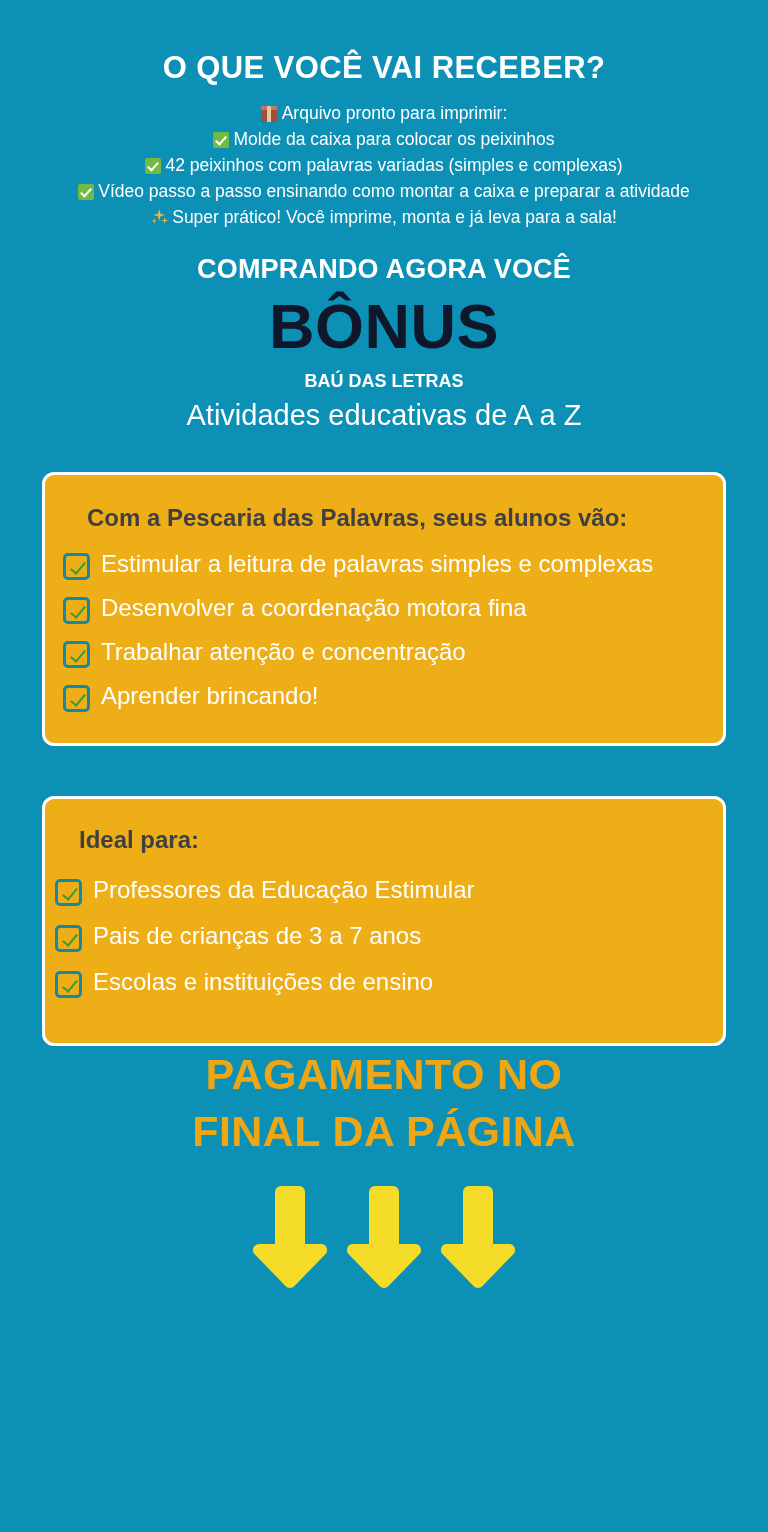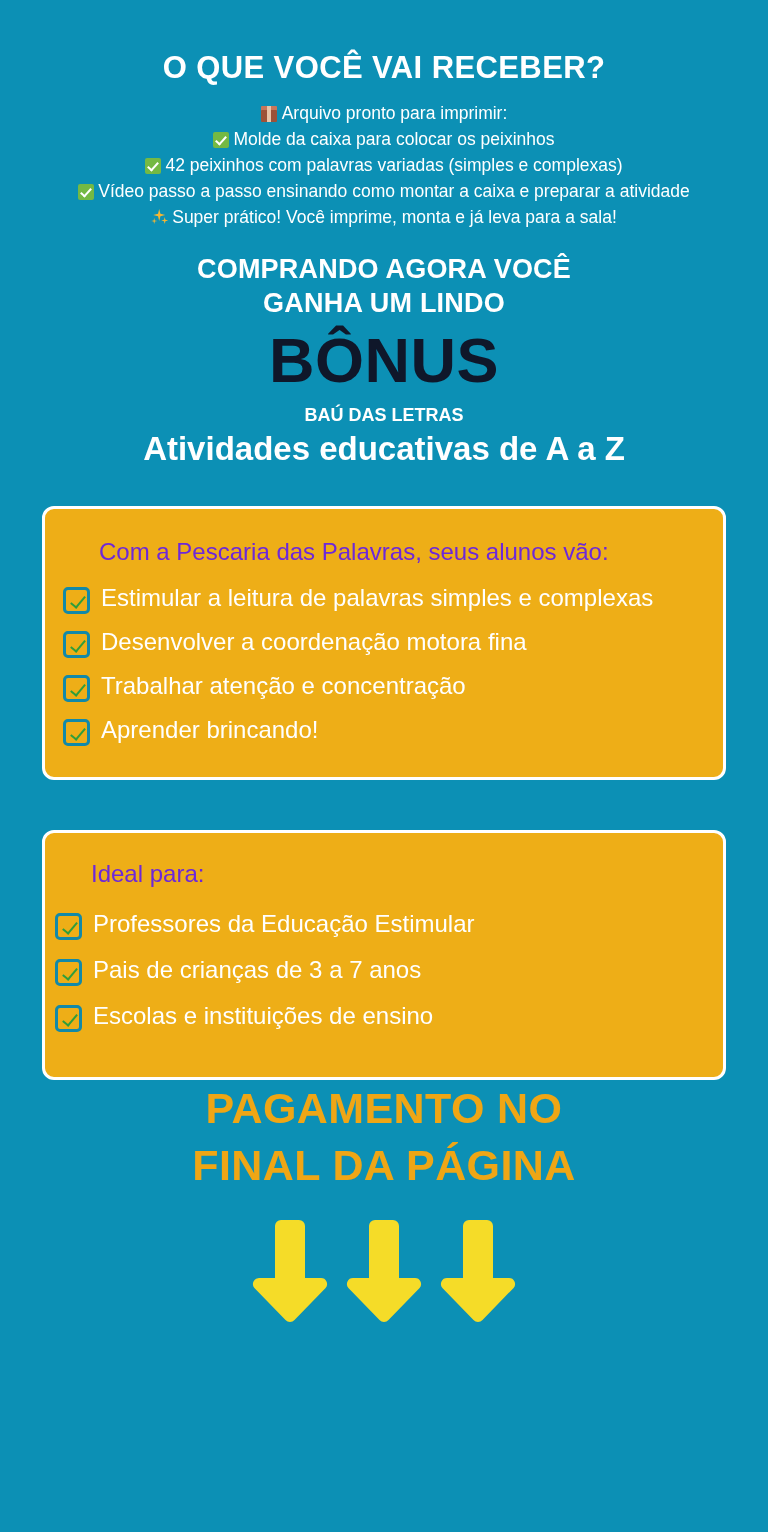--- a/index.html
+++ b/index.html
@@ -69,37 +69,37 @@
     letter-spacing:0.2px;
   }
   .bonus-word {
     color:#0f172a; font-size:63px; font-weight:bold;
     line-height:72px; letter-spacing:0.5px; margin-top:4px;
   }
   .bonus-sub1 {
     color:#FFFFFF; font-size:18px; font-weight:bold; line-height:34px; margin-top:2px;
   }
   .bonus-sub2 {
-    color:#FFFFFF; font-size:33px; font-weight:bold; line-height:34px;
+    color:#FFFFFF; font-size:29px; font-weight:normal; line-height:34px;
   }
 
   
   .card {
     background:#EEAE17;
     border:3px solid #FFFFFF;
     border-radius:12px;
     margin:0 42px;
     padding:28px 26px 24px 18px;
   }
   .card.card-1 { margin-top:40px; }
   .card.card-2 { margin-top:50px; padding:26px 26px 36px 10px; }
 
   .card-title {
-    color:#6d28d9; font-size:24px; font-weight:normal; line-height:30px;
-    margin-left:36px; margin-bottom:10px;
+    color:#404040; font-size:24px; font-weight:bold; line-height:30px;
+    margin-left:24px; margin-bottom:10px;
   }
   .card-2 .card-title { margin-bottom:14px; }
 
   .check-item { display:flex; align-items:flex-start; margin-bottom:2px; }
   .card-2 .check-item { margin-bottom:4px; }
 
   .checkbox {
     flex:0 0 auto;
     width:27px; height:27px;
     border:3px solid #1289A8;
@@ -156,21 +156,20 @@
 
       <div class="feature-line">
         <span class="ico-sparkle"><i class="s1"></i><i class="s2"></i><i class="s3"></i></span><span>Super prático! Você imprime, monta e já leva para a sala!</span>
       </div>
 
     </div>
   </div>
 
   <div class="bonus">
     <div class="bonus-l1">COMPRANDO AGORA VOCÊ</div>
-    <div class="bonus-l2">GANHA UM LINDO</div>
     <div class="bonus-word">BÔNUS</div>
     <div class="bonus-sub1">BAÚ DAS LETRAS</div>
     <div class="bonus-sub2">Atividades educativas de A a Z</div>
   </div>
 
   <div class="card card-1">
     <div class="card-title">Com a Pescaria das Palavras, seus alunos vão:</div>
 
     <div class="check-item">
       <span class="checkbox"></span>

